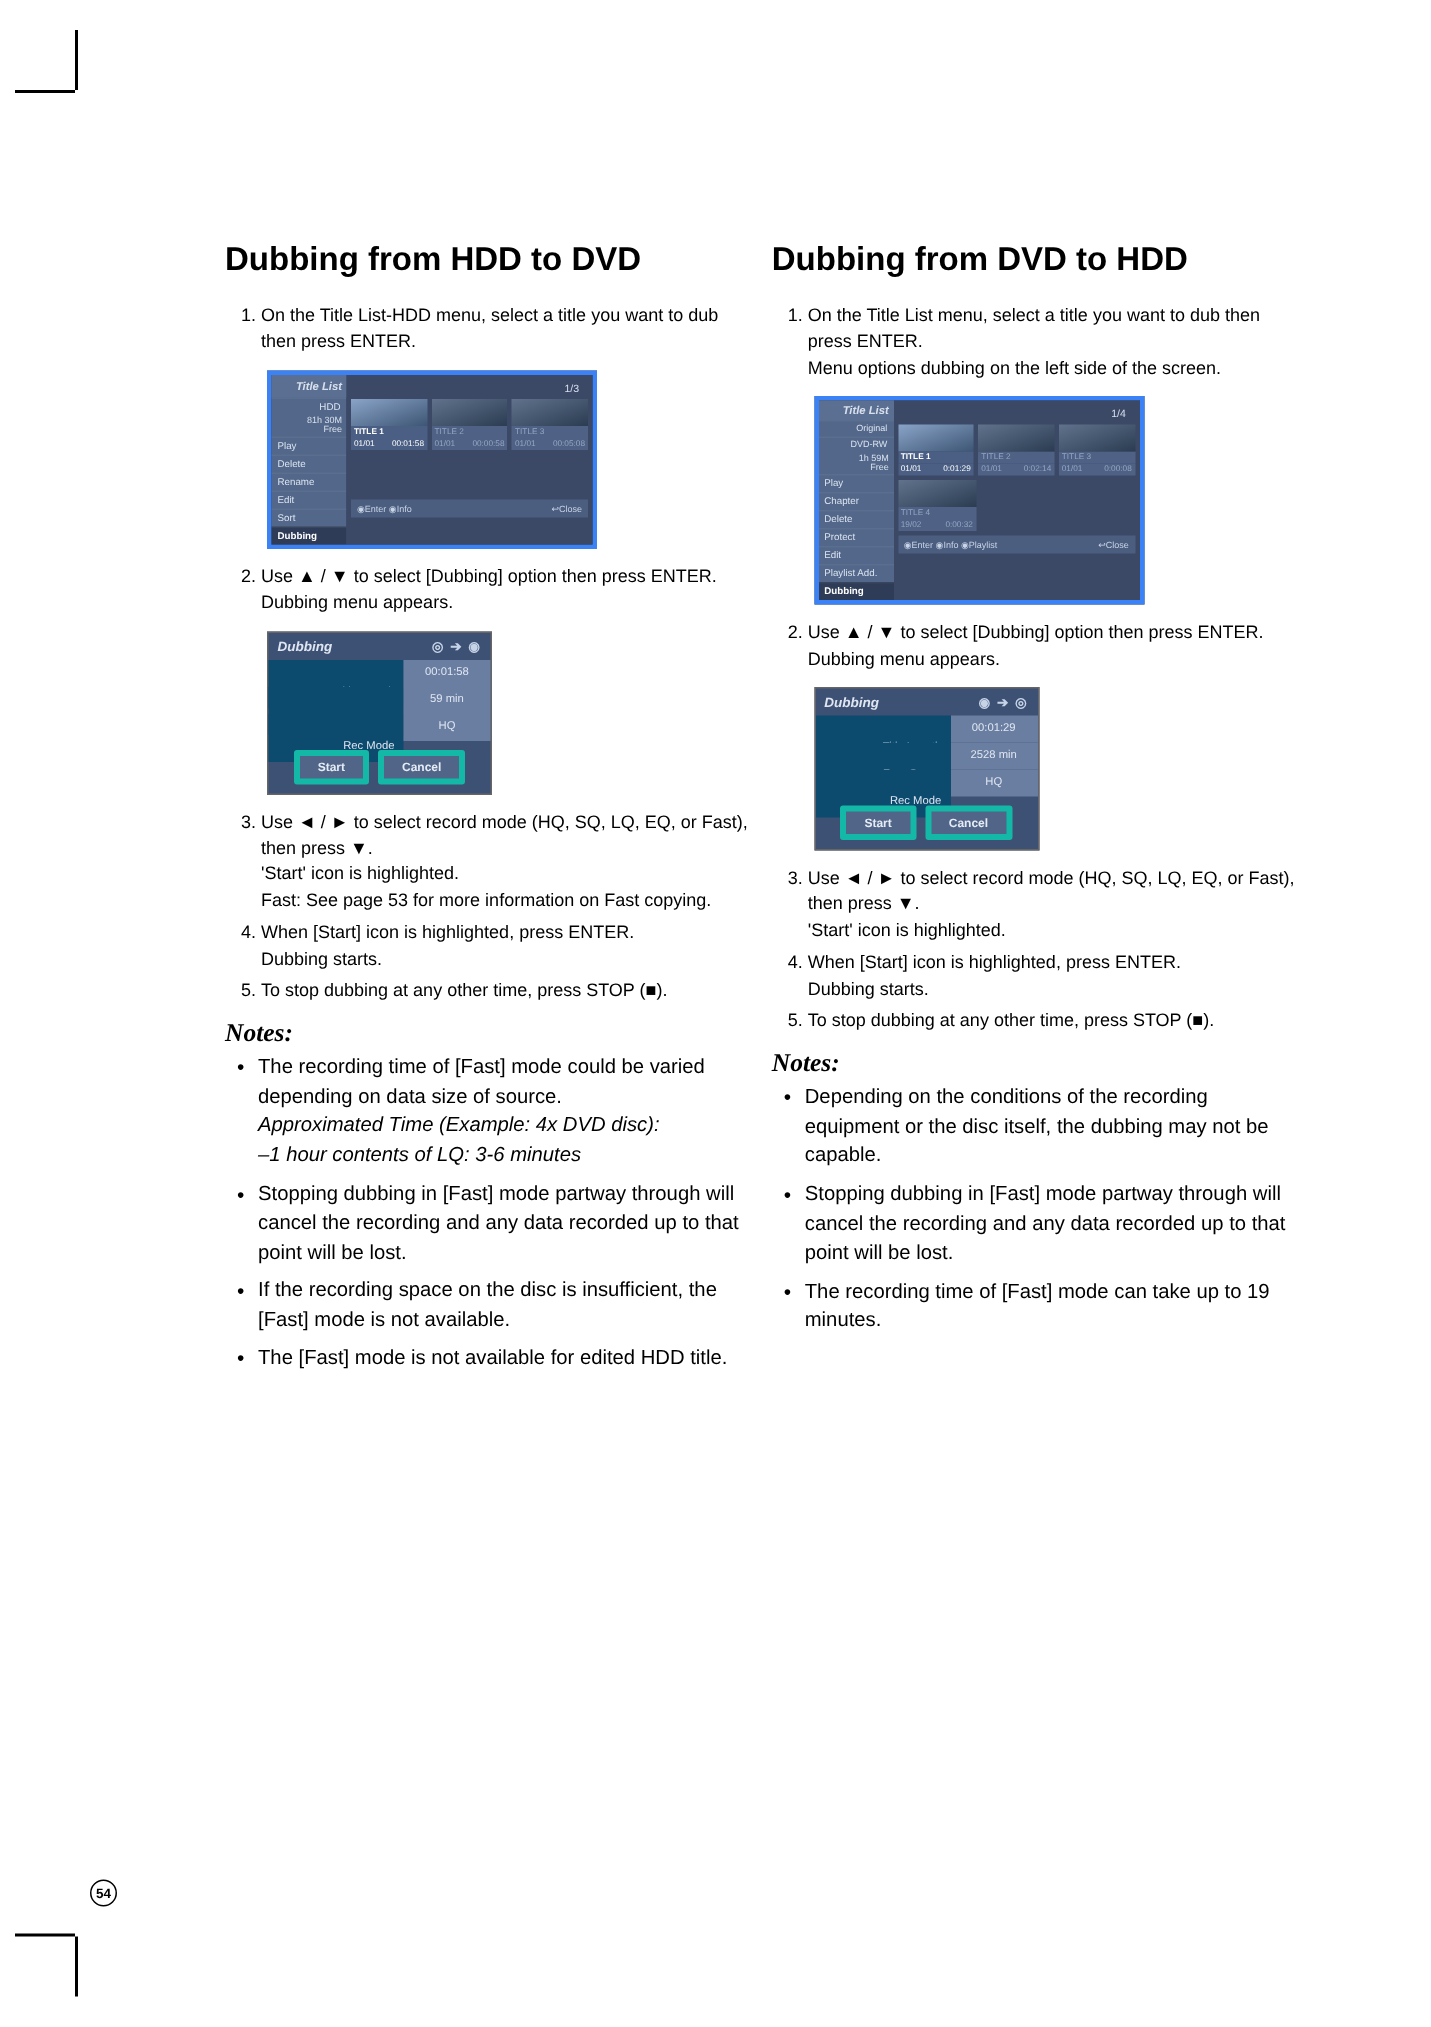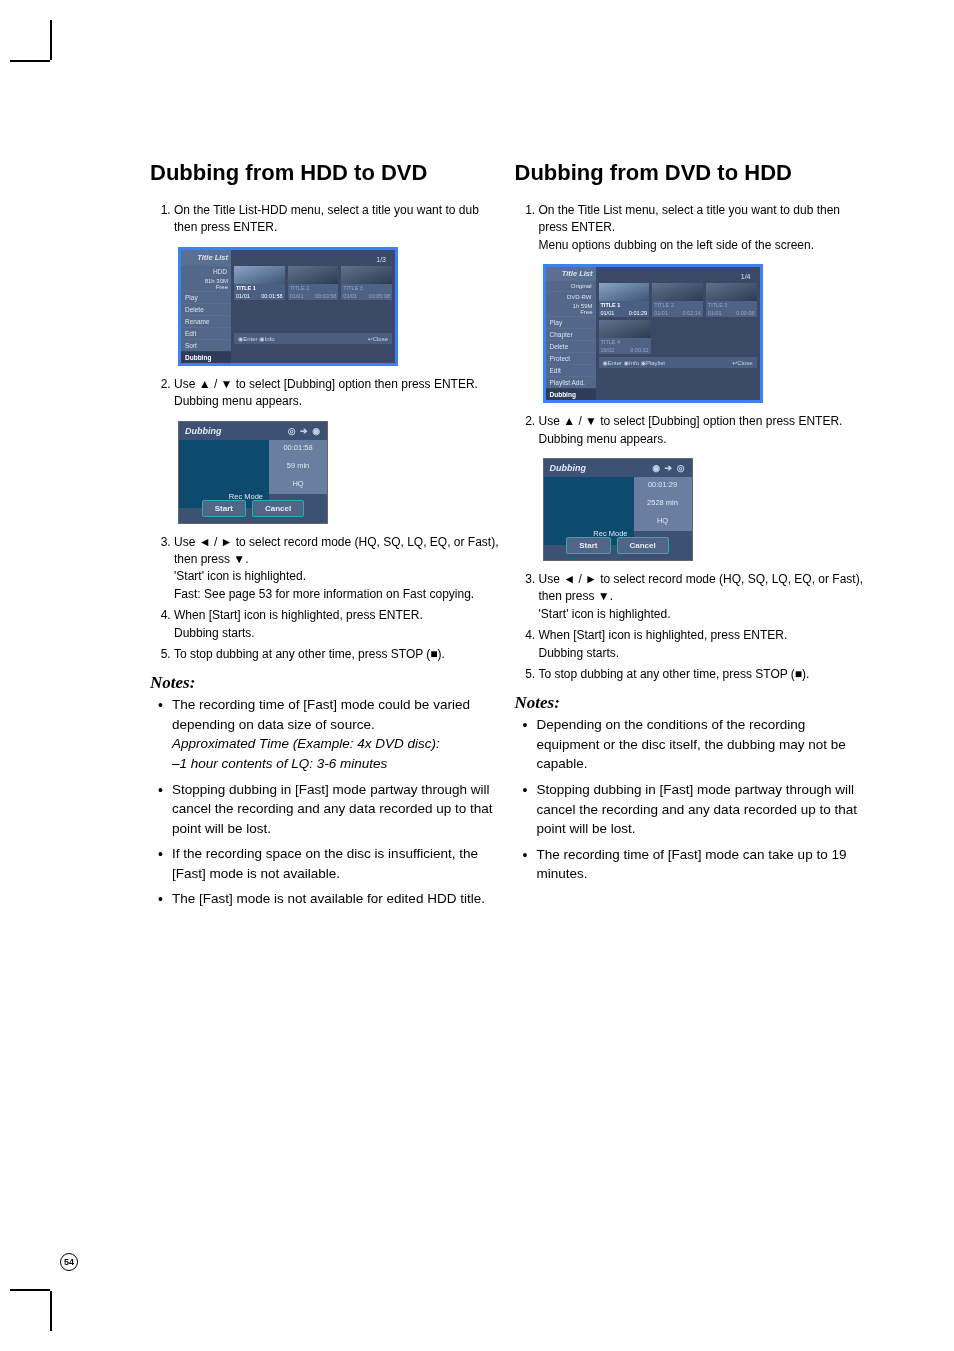--- a/index.html
+++ b/index.html
@@ -132,21 +132,21 @@
   }
   .dub-icons { font-style:normal; font-size:9px; letter-spacing:1px; color:#c7d4e8;}
   .dub-row {
     display:flex;
     height:18px;
   }
   .dub-row .lab { flex:1; background:#0c4a6e; text-align:right; padding:16px 6px; font-size:7.5px;}
   .dub-row .val { width:58px; background:#6a7ea2; text-align:center; padding:3px 2px; font-size:7.5px;}
   .dub-btns { display:flex; gap:6px; justify-content:center; padding:6px;}
   .dub-btn {
-    background:#516588; border:1px solid #14b8a6; color:#e6ecf5;
+    background:#516588; border:4px solid #14b8a6; color:#e6ecf5;
     font-size:8px; padding:3px 12px; border-radius:2px; font-weight:bold;
   }
   .pagenum {
     position:absolute;
     left:60px; bottom:80px;
     width:18px; height:18px;
     border:1.5px solid #000;
     border-radius:50%;
     display:flex; align-items:center; justify-content:center;
     font-size:9px; font-weight:bold;

